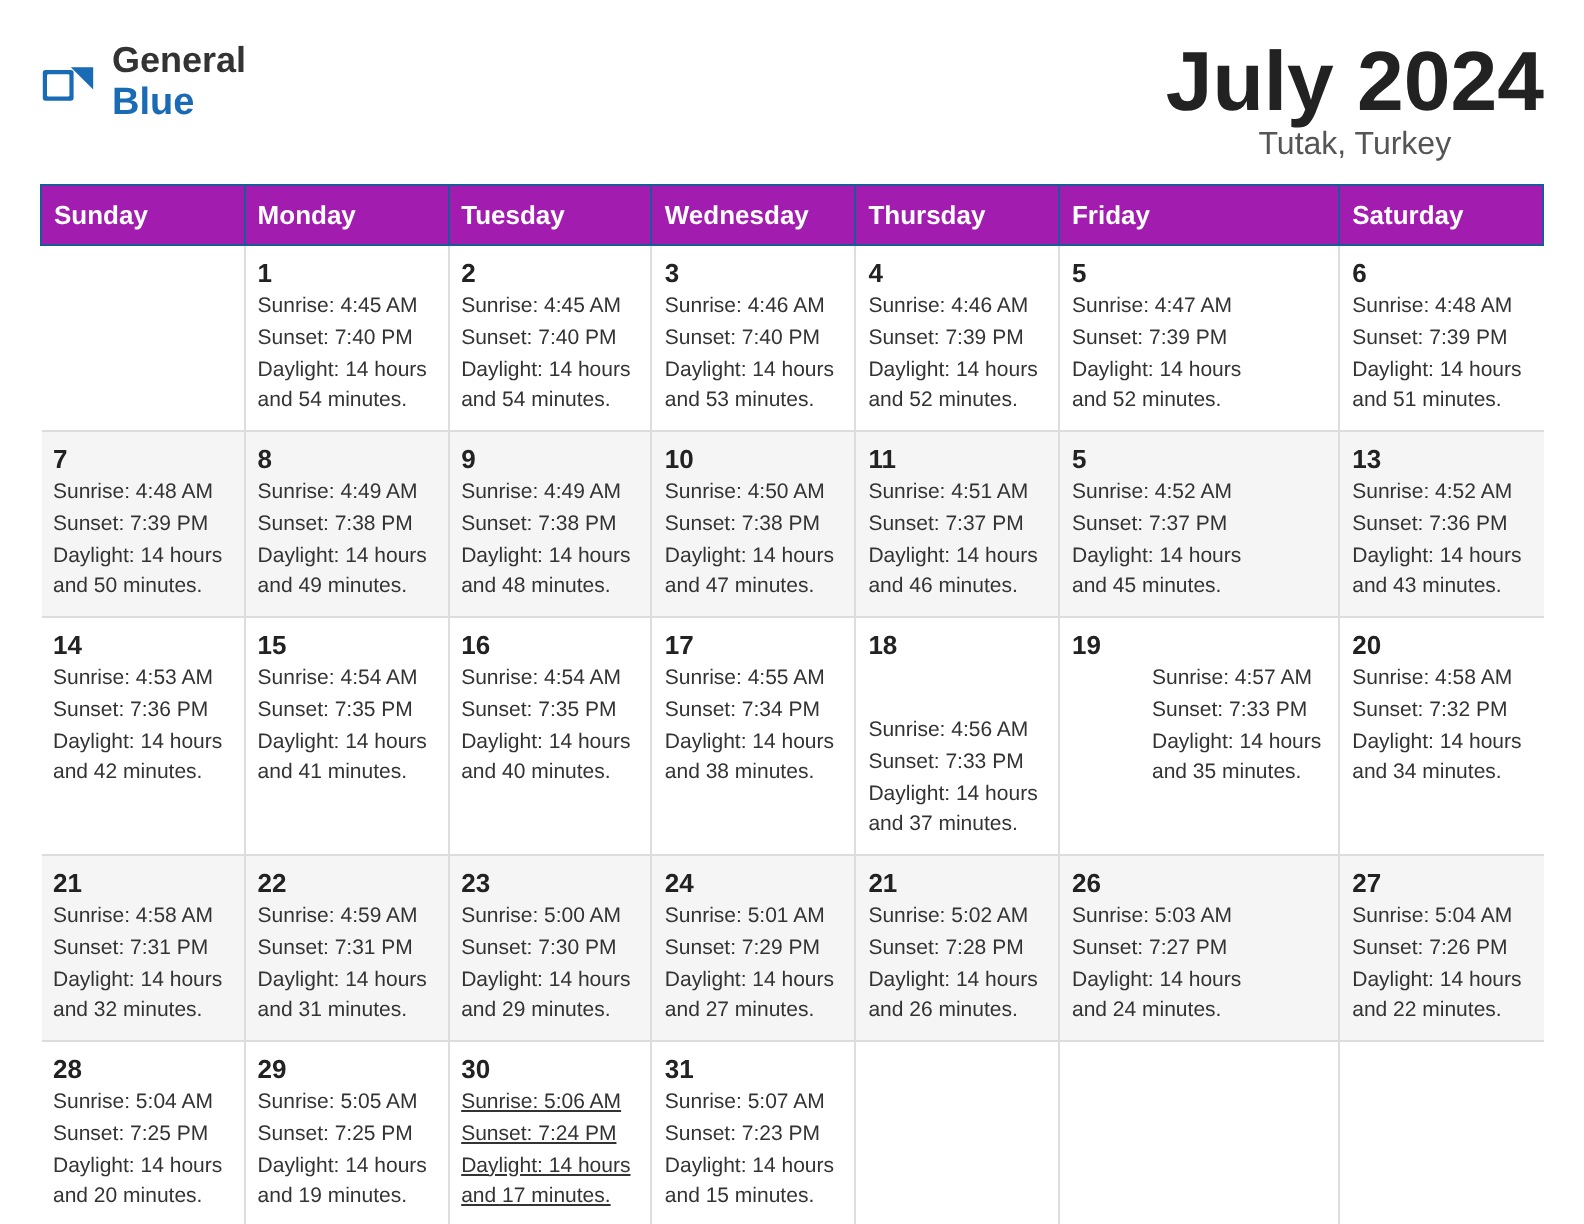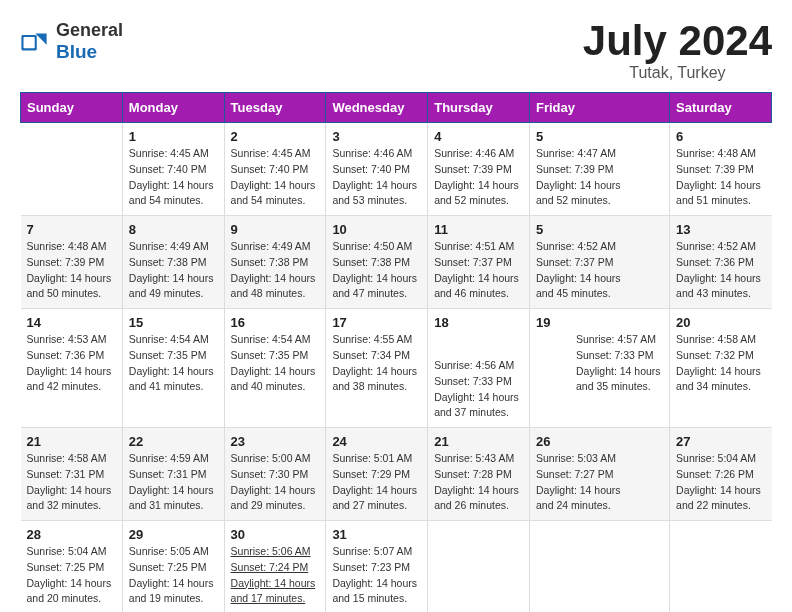--- a/index.html
+++ b/index.html
@@ -288,21 +288,21 @@
         </td>
         <td>
           <span class="day-number">24</span>
           <div class="day-info" style="white-space: pre-line;">Sunrise: 5:01 AM
 Sunset: 7:29 PM
 Daylight: 14 hours
 and 27 minutes.</div>
         </td>
         <td>
           <span class="day-number">21</span>
-          <div class="day-info" style="white-space: pre-line;">Sunrise: 5:43 AM
+          <div class="day-info" style="white-space: pre-line;">Sunrise: 5:02 AM
 Sunset: 7:28 PM
 Daylight: 14 hours
 and 26 minutes.</div>
         </td>
         <td>
           <span class="day-number">26</span>
           <div class="day-info" style="white-space: pre-line;">Sunrise: 5:03 AM
 Sunset: 7:27 PM
 Daylight: 14 hours
 and 24 minutes.</div>

